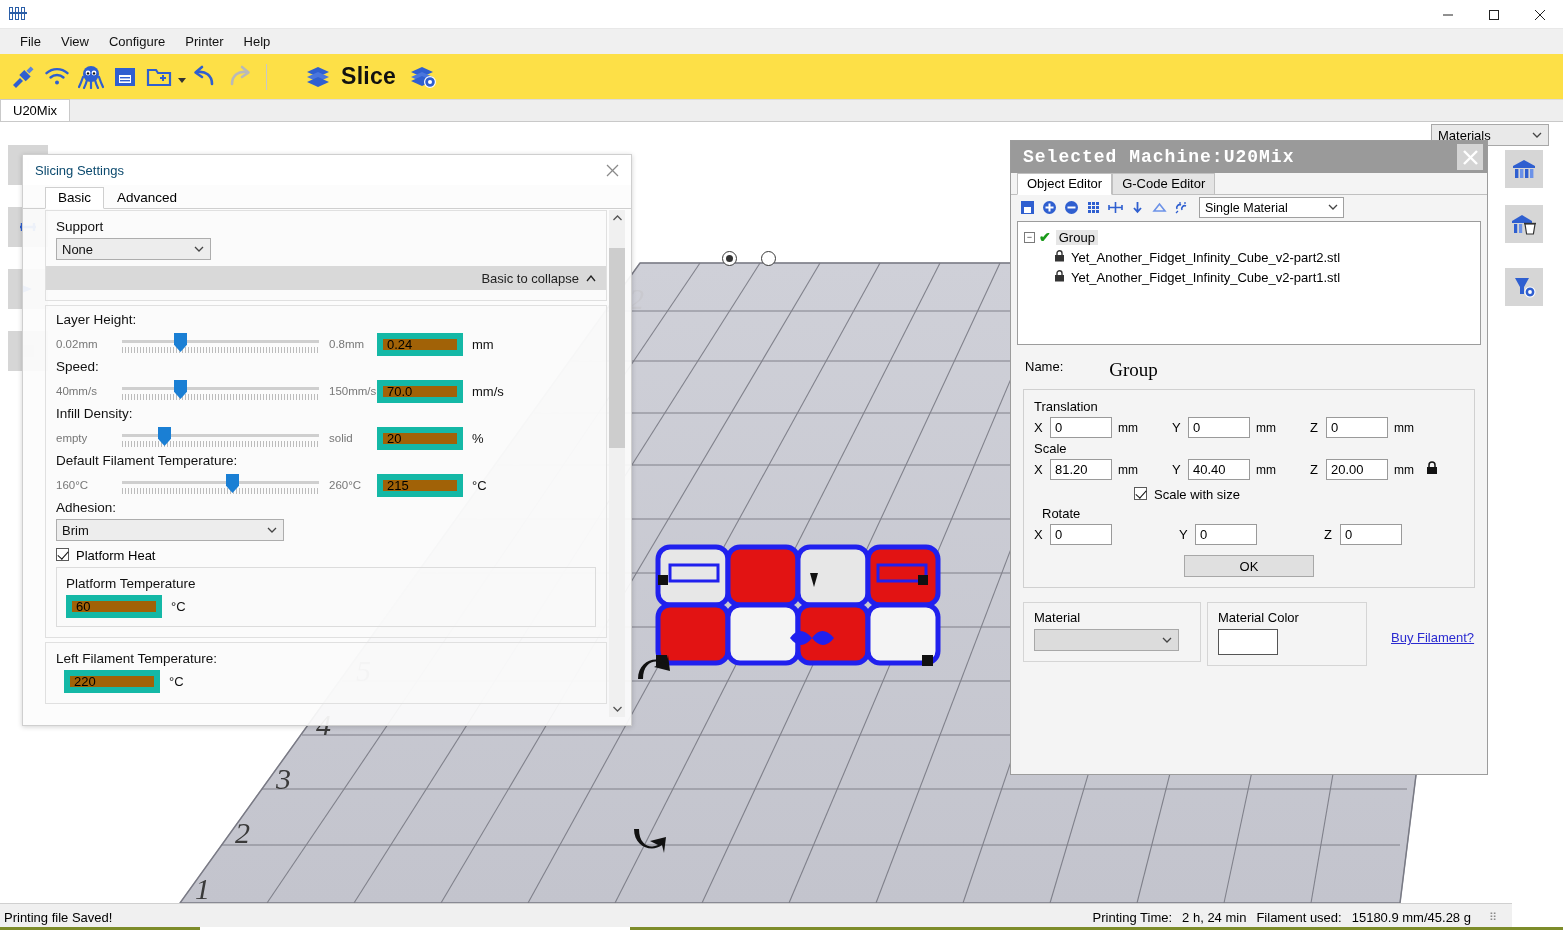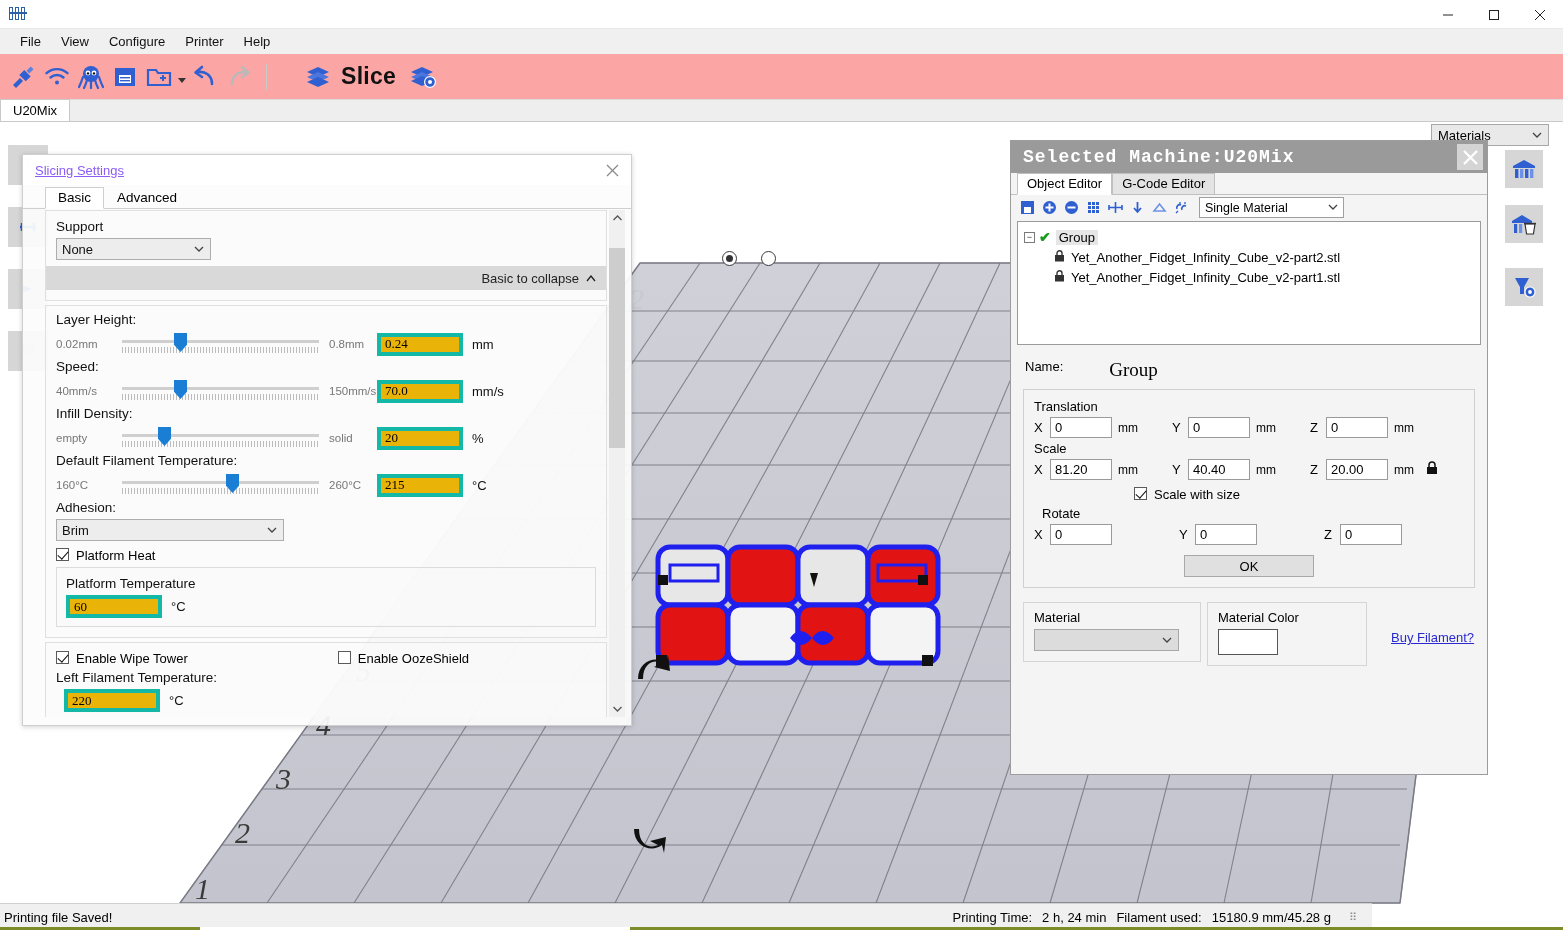--- a/index.html
+++ b/index.html
@@ -26,21 +26,21 @@
   #title-text { font-size:13.5px; color:#111; letter-spacing:0.1px; }
   .winbtns { position:absolute; right:0; top:0; height:29px; display:flex; }
   .winbtn { width:46px; height:29px; display:flex; align-items:center; justify-content:center; }
   .winbtn svg { display:block; }
 
   
   #menubar { height:25px; background:#f0f0f0; display:flex; align-items:center; padding-left:10px; }
   .menu-item { padding:3px 10px; font-size:13px; color:#111; }
 
   
-  #toolbar { height:46px; background:#fca5a5; display:flex; align-items:center; padding-left:6px;
+  #toolbar { height:46px; background:#fde047; display:flex; align-items:center; padding-left:6px;
              border-bottom:1px solid #dcdcdc; }
   .tb-btn { width:34px; height:38px; display:flex; align-items:center; justify-content:center; }
   .tb-sep { width:1px; height:26px; background:#c8c8c8; margin:0 10px; }
   .tb-caret { width:12px; height:38px; display:flex; align-items:flex-end; justify-content:center; padding-bottom:12px;}
   #slice-group { display:flex; align-items:center; margin-left:24px; }
   #slice-label { font-size:23px; font-weight:bold; color:#111; margin:0 10px 0 6px; letter-spacing:0.3px;}
 
   
   #tabstrip { height:22px; background:#eeeeee; display:flex; align-items:flex-end; border-bottom:1px solid #c9c9c9;}
   .doc-tab { height:22px; padding:2px 12px 3px 12px; background:#fff; border:1px solid #c9c9c9; border-bottom:none;
@@ -61,21 +61,21 @@
                align-items:center; justify-content:center; }
 
   
   #slicing-dialog {
     position:absolute; left:22px; top:154px; width:610px; height:572px;
     background:rgba(252,252,252,0.93); border:1px solid #cfcfcf;
     box-shadow:0 1px 5px rgba(0,0,0,0.18);
   }
   #sd-titlebar { height:30px; display:flex; align-items:center; justify-content:space-between;
                  padding:0 6px 0 12px; background:rgba(255,255,255,0.93); }
-  #sd-title { color:#8b5cf6; font-size:13px;text-decoration:underline; }
+  #sd-title { color:#0c4a6e; font-size:13px; }
   #sd-close { width:26px; height:24px; display:flex; align-items:center; justify-content:center; color:#888; }
   #sd-tabs { display:flex; align-items:flex-end; height:24px; padding-left:22px; position:relative; }
   #sd-tabs::after { content:""; position:absolute; left:0; right:0; bottom:0; height:1px; background:#cfcfcf; }
   .sd-tab { padding:2px 12px 3px 12px; font-size:13.5px; border:1px solid transparent; position:relative; z-index:2;}
   .sd-tab.active { background:rgba(255,255,255,0.95); border:1px solid #cfcfcf; border-bottom:1px solid #fff; }
   #sd-body { position:absolute; left:22px; top:55px; right:24px; bottom:8px; overflow:hidden; }
 
   .sd-group { border:1px solid #e0e0e0; background:rgba(250,250,250,0.55); margin-bottom:4px; padding:6px 10px 10px 10px; }
   .sd-label { font-size:13.5px; color:#111; margin:2px 0 4px 0; }
   select.sd-select, .sd-fakeselect {
@@ -89,22 +89,22 @@
 
   .slider-row { display:flex; align-items:center; margin-top:2px; }
   .slider-min, .slider-max { font-size:11.5px; color:#777; width:66px; }
   .slider-max { width:58px; padding-left:10px; }
   .slider-wrap { position:relative; width:197px; height:26px; }
   .slider-track { position:absolute; left:0; top:9px; width:197px; height:3px; background:#cfcfcf; }
   .slider-ticks { position:absolute; left:0; top:16px; width:197px; height:6px;
       background-image:repeating-linear-gradient(to right,#bcbcbc 0px,#bcbcbc 1px,transparent 1px,transparent 3px); }
   .slider-thumb { position:absolute; top:2px; width:13px; height:19px; background:#1a7fd4;
       clip-path:polygon(0 0,100% 0,100% 62%,50% 100%,0 62%); }
-  .num-field { width:86px; height:23px; border:4px solid #14b8a6; background:#eab308; font-size:13px;
-               padding:1px 4px; font-family:Liberation Serif, serif; }
+  .num-field { width:86px; height:23px; border:6px solid #14b8a6; background:#a16207; font-size:13px;
+               padding:1px 4px; font-family:Liberation Sans, sans-serif; }
   .unit { font-size:13px; margin-left:9px; color:#111; }
 
   .chk-row { display:flex; align-items:flex-start; margin:7px 0 4px 0; }
   .chk { width:13px; height:13px; border:1px solid #5a5a5a; background:#fff; position:relative; margin-right:7px; }
   .chk.on::after { content:""; position:absolute; left:3px; top:0px; width:5px; height:9px;
                    border:solid #111; border-width:0 1.6px 1.6px 0; transform:rotate(42deg); }
 
   #sd-scroll { position:absolute; right:6px; top:55px; width:16px; bottom:8px; background:#f0f0f0; }
   #sd-scroll .arrow { height:16px; display:flex; align-items:center; justify-content:center; font-size:9px; color:#555; }
   #sd-scroll .thumb { position:absolute; left:0; top:38px; width:16px; height:200px; background:#cdcdcd; }
@@ -159,21 +159,21 @@
   #buy-link { color:#2a2ad0; text-decoration:underline; font-size:13px; margin:28px 0 0 18px; }
 
   
   .side-icon { position:absolute; right:20px; width:38px; height:38px; background:#d6d6d6;
                display:flex; align-items:center; justify-content:center; }
   #mat-top-dd { position:absolute; right:14px; top:124px; width:118px; height:22px; background:#e9e9e9;
                 border:1px solid #a8a8a8; display:flex; align-items:center; justify-content:space-between;
                 padding:0 6px; font-size:13px; }
 
   
-  #statusbar { position:absolute; left:0; top:903px; width:1372px; height:27px; background:#f0f0f0;
+  #statusbar { position:absolute; left:0; top:903px; width:1512px; height:27px; background:#f0f0f0;
                border-top:1px solid #d0d0d0; display:flex; align-items:center; }
   #status-left { display:flex; align-items:center; padding-left:4px; }
   #status-text { font-size:13px; }
   #progress-outer { width:145px; height:17px; margin-left:8px; background:#f0f0f0; }
   #progress-inner { height:17px; background:#0ba60b; width:100%; }
   #status-right { position:absolute; right:14px; display:flex; align-items:center; gap:10px; font-size:13px; }
   #grip { margin-left:8px; letter-spacing:1px; color:#8a8a8a; font-size:11px; }
   #olive-line { position:absolute; left:0; top:927px; width:1563px; height:3px; }
 </style>
 </head>
@@ -516,30 +516,20 @@
       <div style="border:1px solid #dcdcdc;padding:6px 9px 8px 9px;background:rgba(250,250,250,0.35);">
         <div class="sd-label">Platform Temperature</div>
         <div style="display:flex;align-items:center;">
           <input class="num-field" style="width: 96px;" value="60">
           <span class="unit">°C</span>
         </div>
       </div>
     </div>
 
     <div class="sd-group">
-      <div style="display:flex;align-items:center;">
-        <div class="chk-row" style="margin:2px 0;">
-          <span class="chk on"></span>
-          <span>Enable Wipe Tower</span>
-        </div>
-        <div class="chk-row" style="margin:2px 0 2px 150px;">
-          <span class="chk"></span>
-          <span>Enable OozeShield</span>
-        </div>
-      </div>
       <div class="sd-label">Left Filament Temperature:</div>
       <div style="display:flex;align-items:center;padding-left:8px;">
         <input class="num-field" style="width: 96px;" value="220">
         <span class="unit">°C</span>
       </div>
     </div>
   </div>
 
   <div id="sd-scroll">
     <div class="arrow">

